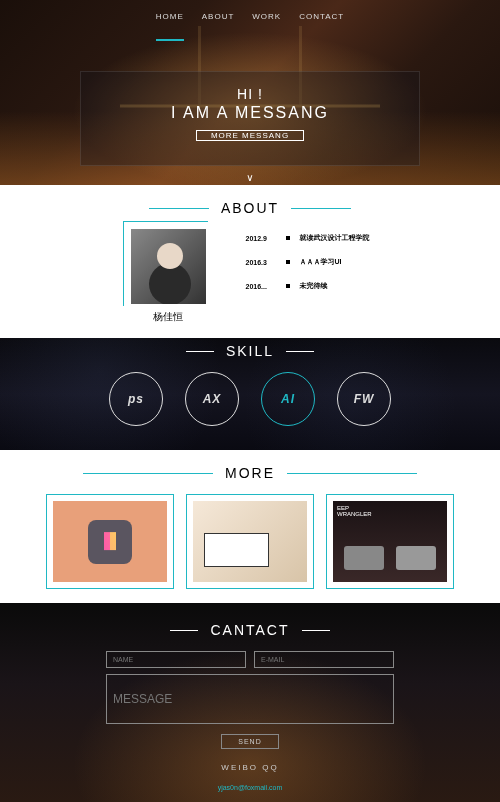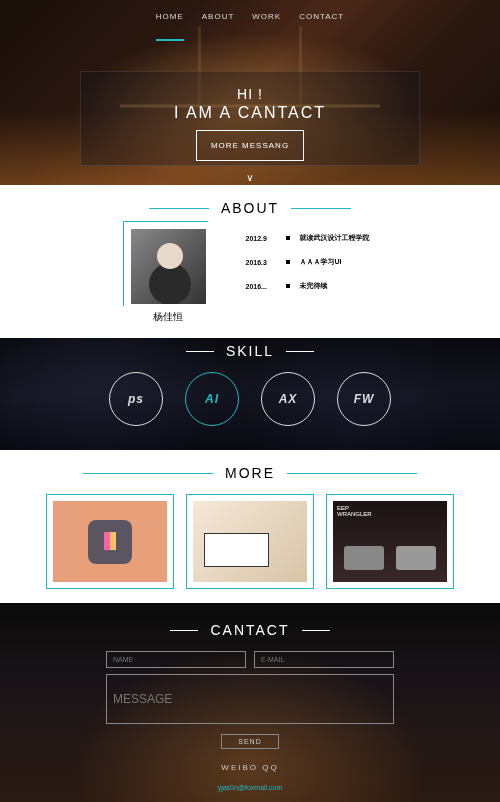--- a/index.html
+++ b/index.html
@@ -8,21 +8,21 @@
 .hero::before{content:"";position:absolute;inset:0;background:radial-gradient(ellipse at 50% 60%,rgba(255,180,80,0.4) 0%,transparent 50%),linear-gradient(to top,rgba(255,150,50,0.3) 0%,transparent 40%)}
 .bridge{position:absolute;left:50%;top:30%;width:260px;height:100px;transform:translateX(-50%);background:linear-gradient(to bottom,transparent 48%,rgba(255,200,100,0.6) 49%,rgba(255,200,100,0.6) 51%,transparent 52%);opacity:0.5}
 .bridge::before,.bridge::after{content:"";position:absolute;width:3px;height:80px;background:rgba(180,140,80,0.4);top:-30px}
 .bridge::before{left:30%}.bridge::after{right:30%}
 .nav{position:relative;display:flex;justify-content:center;gap:18px;padding:12px 0;z-index:2}
 .nav a{color:#ddd;font-size:8px;letter-spacing:1px;text-decoration:none;padding-bottom:18px}
 .nav a.active{border-bottom:2px solid #1fb8c4}
 .hero-box{position:relative;z-index:2;margin:18px auto 0;width:340px;height:95px;background:rgba(20,20,30,0.35);border:1px solid rgba(255,255,255,0.1);text-align:center;padding-top:14px;color:#fff}
 .hero-box .hi{font-size:14px;font-weight:300;letter-spacing:1px}
 .hero-box .iam{font-size:16px;letter-spacing:2px;margin-top:2px}
-.more-btn{display:inline-block;margin-top:8px;padding:10px 14px;border:1px solid #fff;font-size:8px;letter-spacing:1px;color:#fff}
+.more-btn{display:inline-block;margin-top:8px;padding:0 14px;border:1px solid #fff;font-size:8px;letter-spacing:1px;color:#fff}
 .chev{position:relative;z-index:2;text-align:center;margin-top:6px;color:#fff;font-size:10px}
 .sec{padding:14px 0}
 .sec-title{text-align:center;margin-bottom:12px}
 .sec-title span{display:inline-block;font-size:14px;letter-spacing:2px;padding:0 12px;position:relative}
 .sec-title span::before,.sec-title span::after{content:"";position:absolute;top:50%;width:60px;height:1px;background:#1fb8c4}
 .sec-title span::before{right:100%}.sec-title span::after{left:100%}
 .about-body{display:flex;justify-content:center;gap:40px;padding:0 30px}
 .avatar-wrap{position:relative}
 .avatar-frame{position:absolute;top:-8px;left:-8px;width:85px;height:85px;border:1px solid #1fb8c4;border-right:none;border-bottom:none}
 .avatar{width:75px;height:75px;background:linear-gradient(135deg,#888 0%,#333 100%);position:relative;overflow:hidden}
@@ -71,21 +71,21 @@
 <section class="hero">
   <div class="bridge"></div>
   <nav class="nav">
     <a href="#" class="active">HOME</a>
     <a href="#">ABOUT</a>
     <a href="#">WORK</a>
     <a href="#">CONTACT</a>
   </nav>
   <div class="hero-box">
     <div class="hi">HI !</div>
-    <div class="iam">I AM A CANTACT</div>
+    <div class="iam">I AM A MESSANG</div>
     <a class="more-btn">MORE MESSANG</a>
   </div>
   <div class="chev">∨</div>
 </section>
 
 <section class="sec">
   <div class="sec-title"><span>ABOUT</span></div>
   <div class="about-body">
     <div class="avatar-wrap">
       <div class="avatar-frame"></div>
@@ -109,22 +109,22 @@
         <span class="tl-text">未完待续</span>
       </div>
     </div>
   </div>
 </section>
 
 <section class="skill">
   <div class="sec-title"><span>SKILL</span></div>
   <div class="circles">
     <div class="circ">ps</div>
+    <div class="circ">AX</div>
     <div class="circ hl">AI</div>
-    <div class="circ">AX</div>
     <div class="circ">FW</div>
   </div>
 </section>
 
 <section class="sec works">
   <div class="sec-title"><span>MORE</span></div>
   <div class="works-grid">
     <div class="work">
         <div class="w-inner w1">
           <div class="w1-ico"></div>

